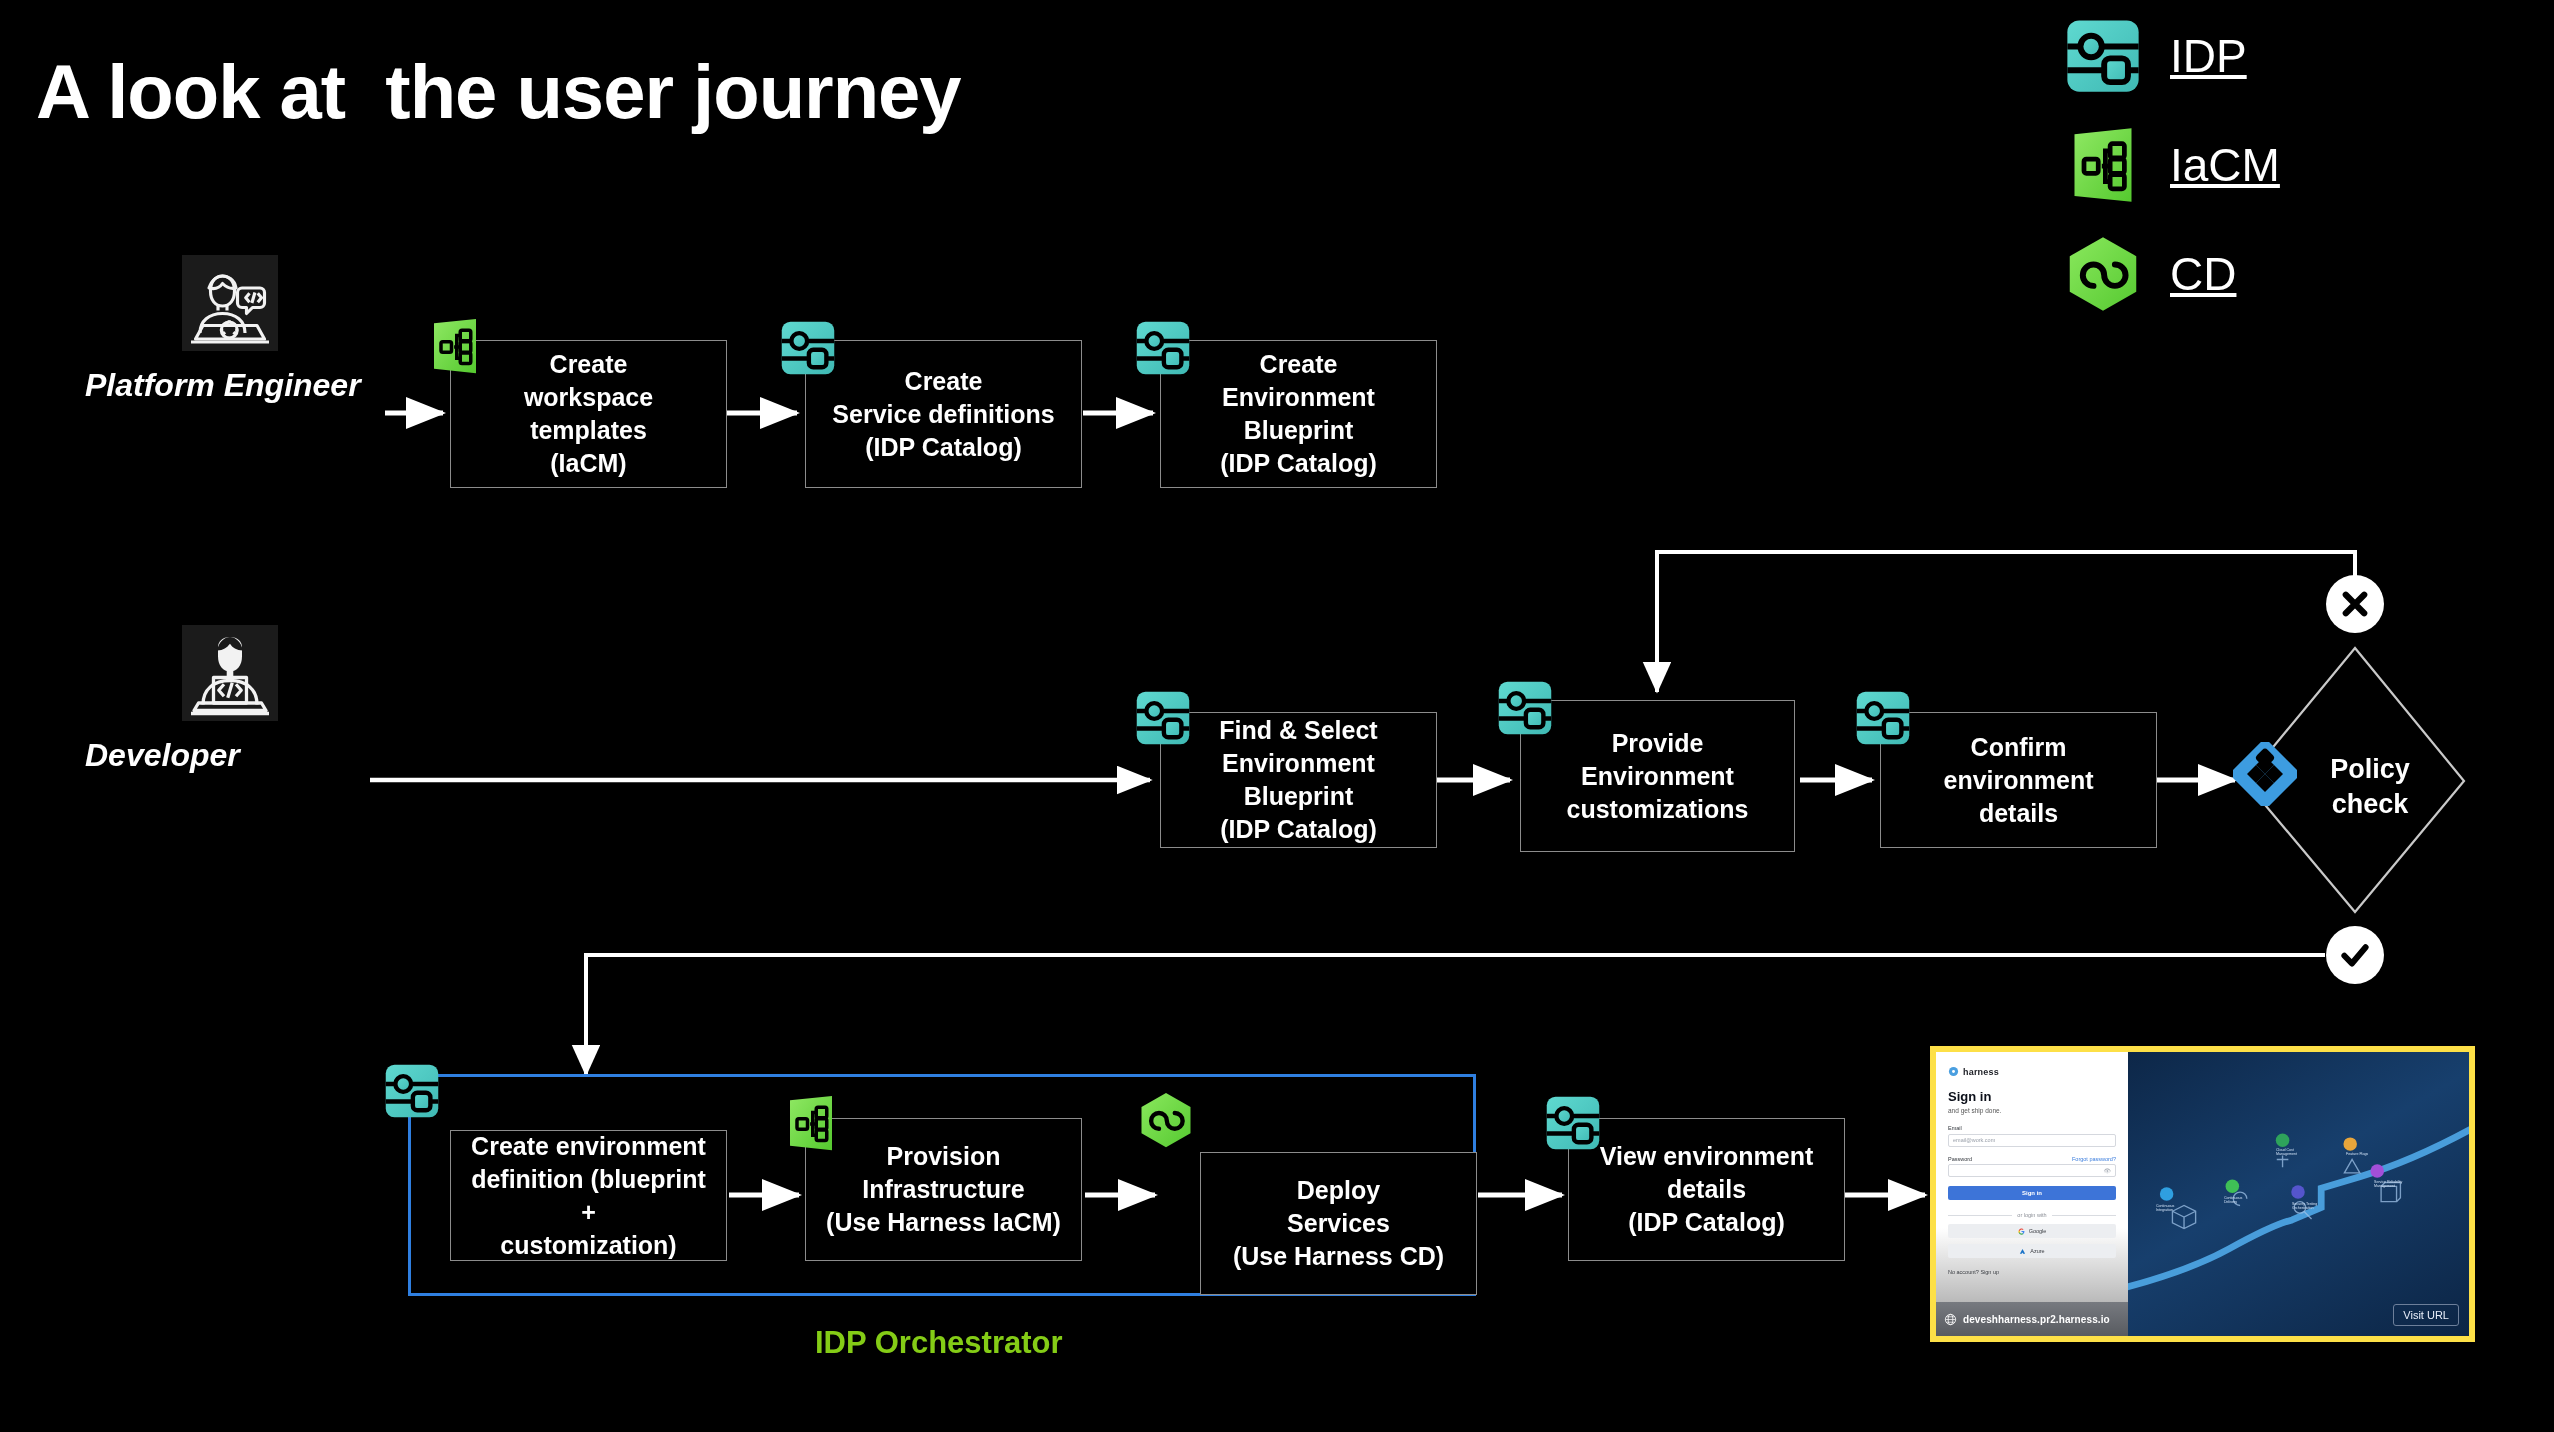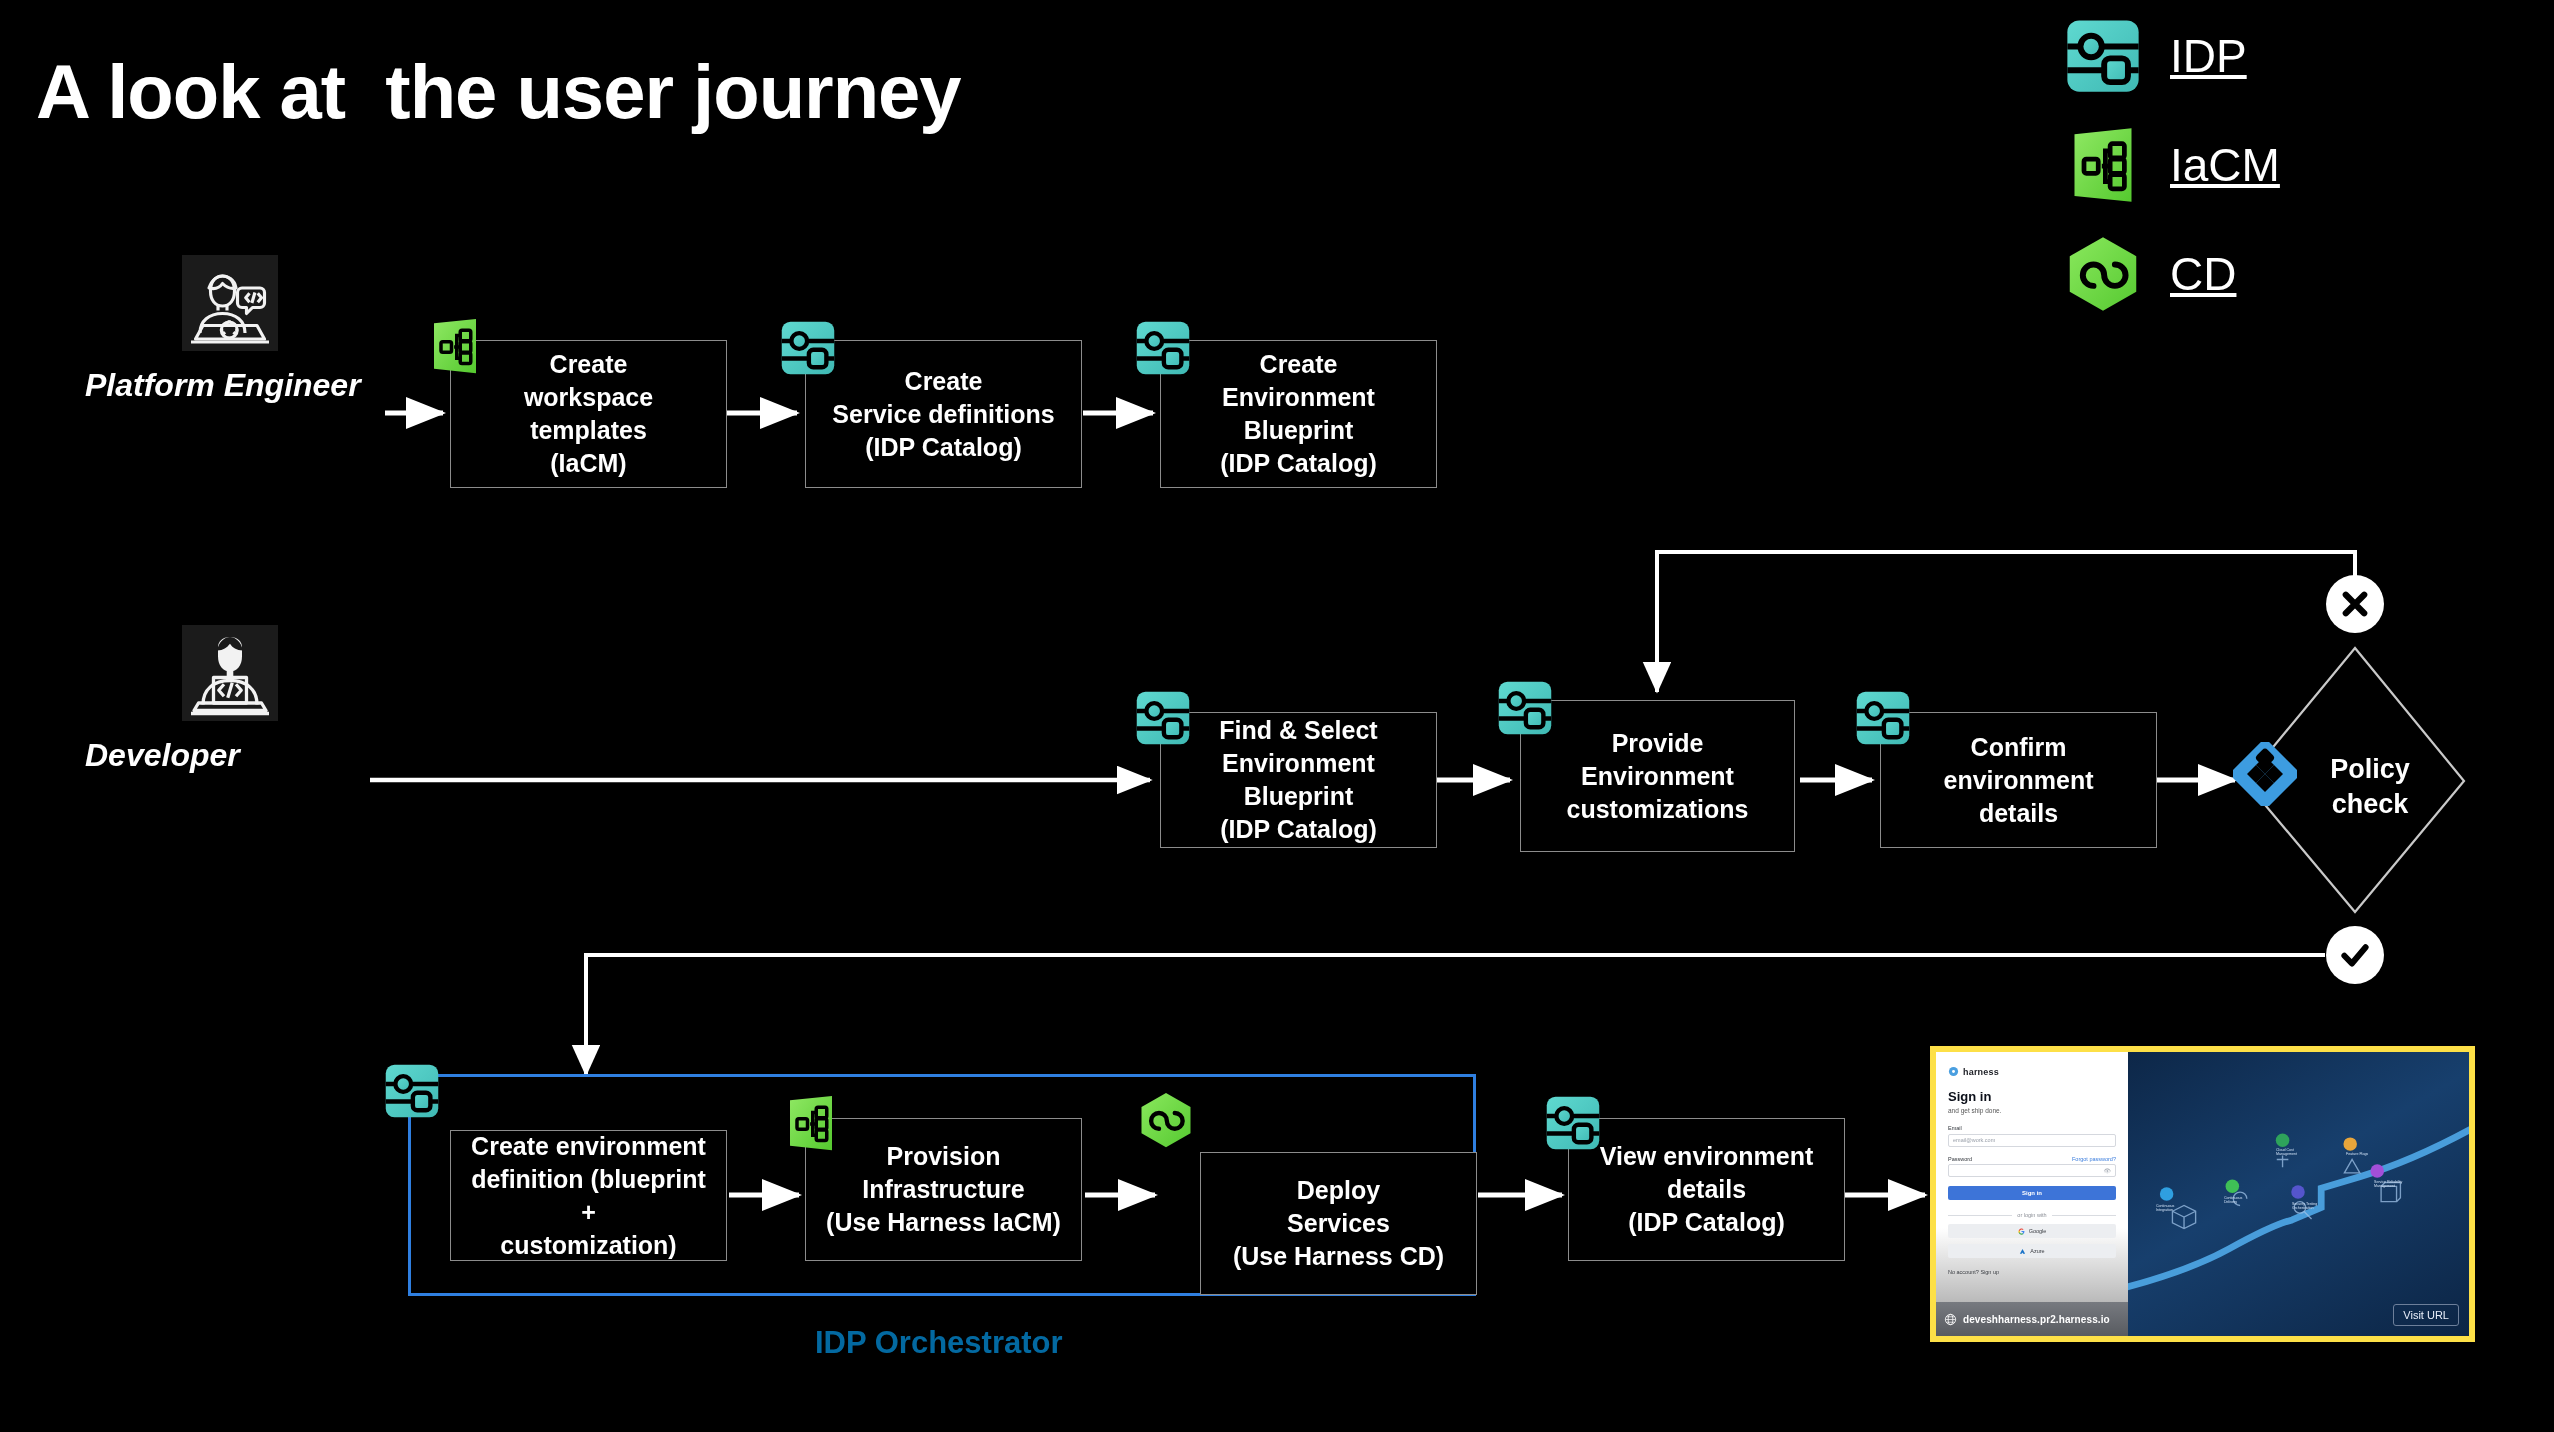--- a/index.html
+++ b/index.html
@@ -105,21 +105,21 @@
   }
 
   
   .orch-frame {
     position: absolute;
     border: 3px solid #2f7fe0;
     background: transparent;
   }
   .orch-label {
     position: absolute;
-    color: #0369a1;
+    color: #84cc16;
     font-size: 31px;
     font-weight: 700;
     white-space: nowrap;
   }
 
   
   .preview {
     position: absolute;
     left: 1930px; top: 1046px;
     width: 545px; height: 296px;

